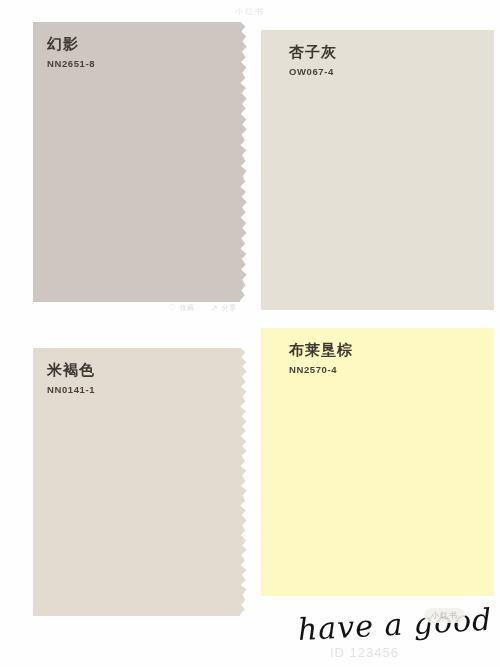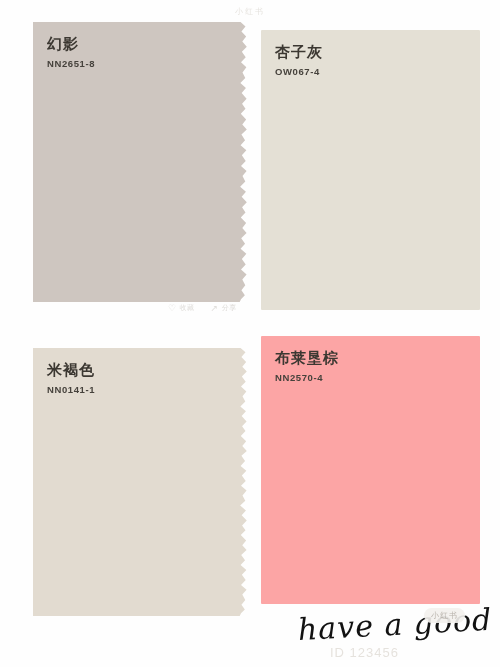--- a/index.html
+++ b/index.html
@@ -54,20 +54,21 @@
       99.8% 75.4%, 97.3% 77.2%, 99.1% 79.2%, 97.0% 81.0%,
       99.7% 82.8%, 97.6% 84.6%, 99.4% 86.6%, 97.2% 88.4%,
       99.8% 90.2%, 97.8% 92.0%, 99.2% 94.0%, 97.4% 95.8%,
       99.0% 97.6%, 97.2% 99.0%,
       96.6% 100%,
       0% 100%
     );
   }
   .straight-right {
     border-radius: 1px;
+    padding-left: 14px;
   }
 
   .sheet-inner {
     width: 100%;
     height: 100%;
     position: relative;
   }
 
   .swatch-name {
     position: absolute;
@@ -174,21 +175,21 @@
         <div class="swatch-name">杏子灰</div>
         <div class="swatch-code">OW067-4</div>
       </div>
     </div>
     <div class="sheet torn-right" style="left: 33px; top: 348px; width: 214px; height: 268px; background: rgb(226, 219, 208);">
       <div class="sheet-inner">
         <div class="swatch-name">米褐色</div>
         <div class="swatch-code">NN0141-1</div>
       </div>
     </div>
-    <div class="sheet straight-right" style="left: 261px; top: 336px; width: 219px; height: 268px; background: #fca5a5;">
+    <div class="sheet straight-right" style="left: 261px; top: 328px; width: 219px; height: 268px; background: #fef9c3;">
       <div class="sheet-inner">
         <div class="swatch-name">布莱垦棕</div>
         <div class="swatch-code">NN2570-4</div>
       </div>
     </div>
   </div>
 
 <div class="mid-watermark">
   <div class="wm-item">
     <span class="wm-glyph">♡</span>

